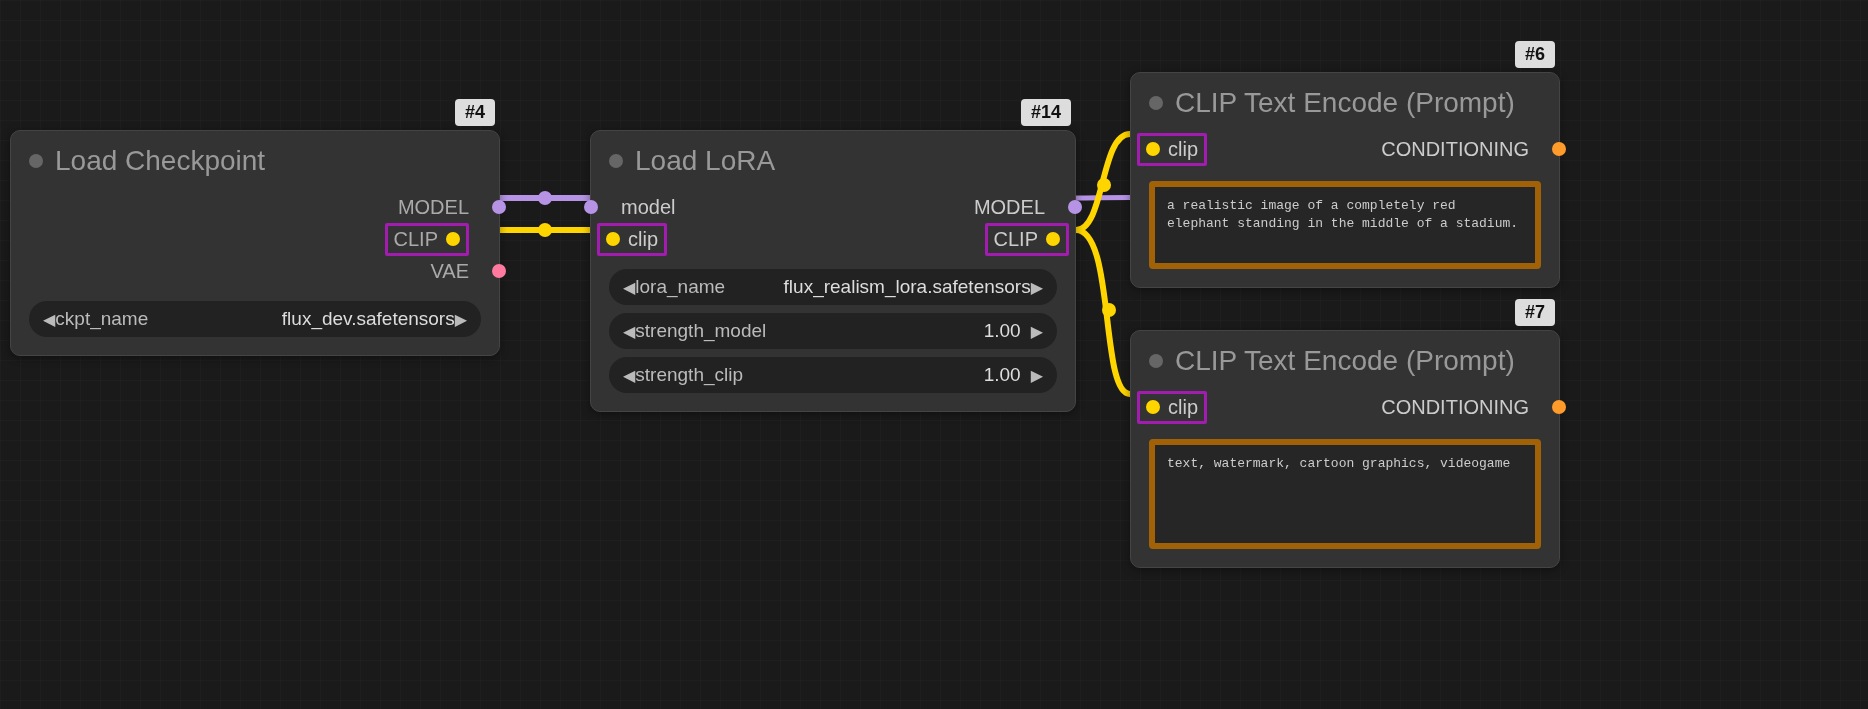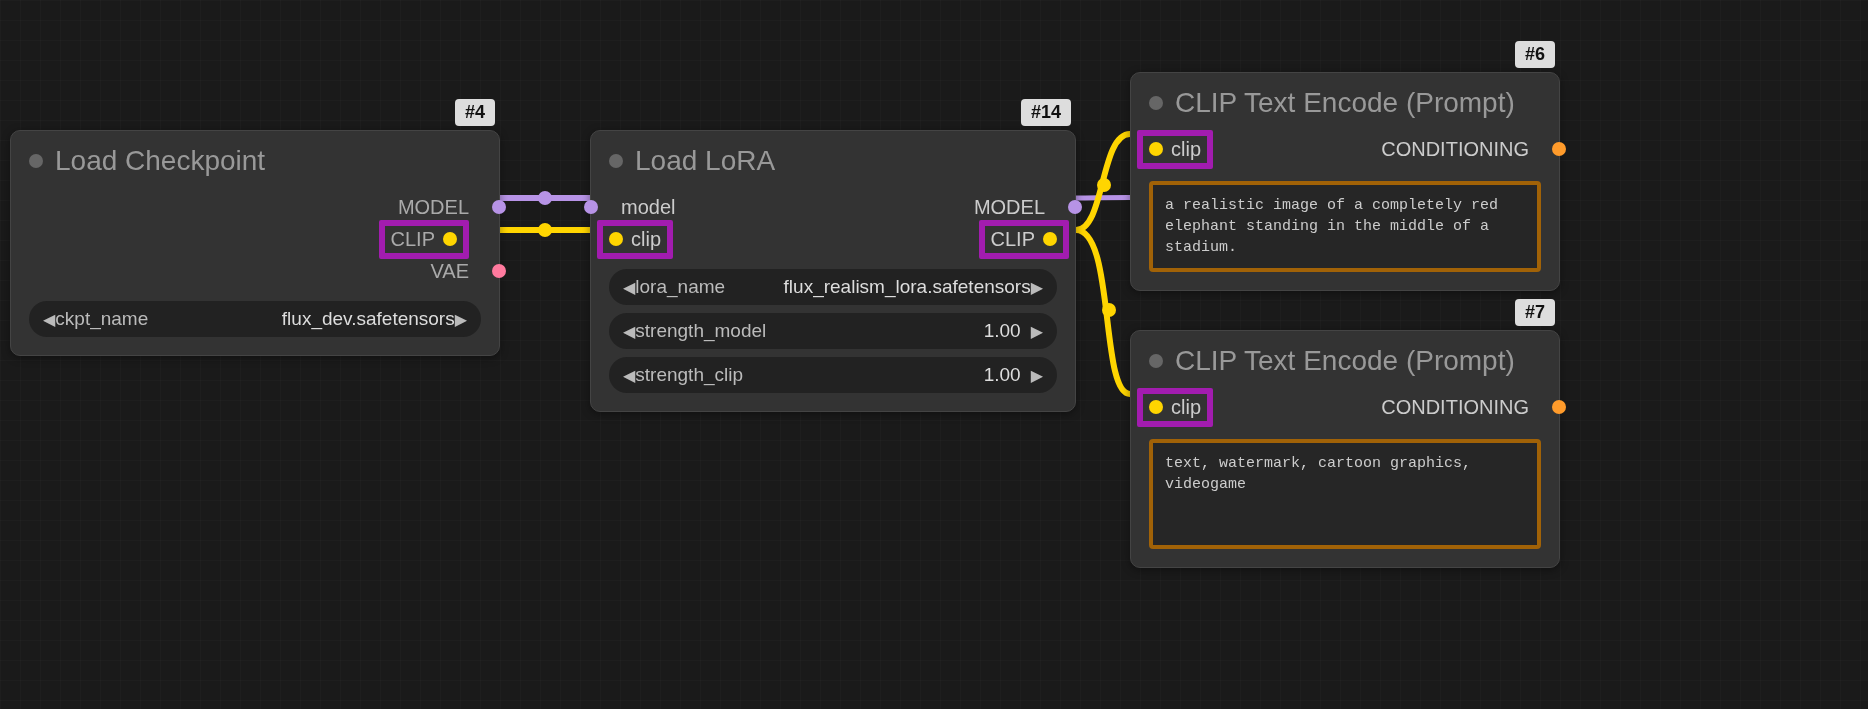--- a/index.html
+++ b/index.html
@@ -73,21 +73,21 @@
     transform: translateY(-50%);
   }
   .port-circle.left  { left: -7px; }
   .port-circle.right { right: -7px; }
   .c-purple { background: #b793e6; }
   .c-yellow { background: #ffd500; }
   .c-pink   { background: #ff7a9e; }
   .c-orange { background: #ff9b2b; }
 
   .highlight-box {
-    border: 6px solid #a21caf;
+    border: 3px solid #a21caf;
     border-radius: 2px;
     padding: 2px 6px;
     display: inline-flex;
     align-items: center;
     gap: 8px;
   }
 
   .widget {
     margin: 8px 18px;
     background: #222;
@@ -101,25 +101,25 @@
     color: #bbb;
   }
   .widget .arrow { color: #bbb; font-size: 16px; cursor: pointer; user-select:none;}
   .widget .label { flex: 0 0 auto; text-align: center; }
   .widget .value { flex: 1; text-align: right; color: #ddd; }
   .widget .value.right { text-align: right; padding-right: 10px; padding-left: 48px;}
 
   .textarea-box {
     margin: 10px 18px 18px 18px;
     background: #262626;
-    border: 4px solid #a16207;
+    border: 6px solid #a16207;
     border-radius: 4px;
     padding: 10px 12px;
     font-family: "Courier New", monospace;
-    font-size: 15px;
+    font-size: 13px;
     color: #ccc;
     line-height: 1.4;
     min-height: 88px;
     white-space: pre-wrap;
   }
 
   
   #node4 { left: 10px;  top: 130px; width: 490px; }
   #node10{ left: 590px; top: 130px; width: 486px; }
   #node6 { left: 1130px;top: 72px;  width: 430px; }

